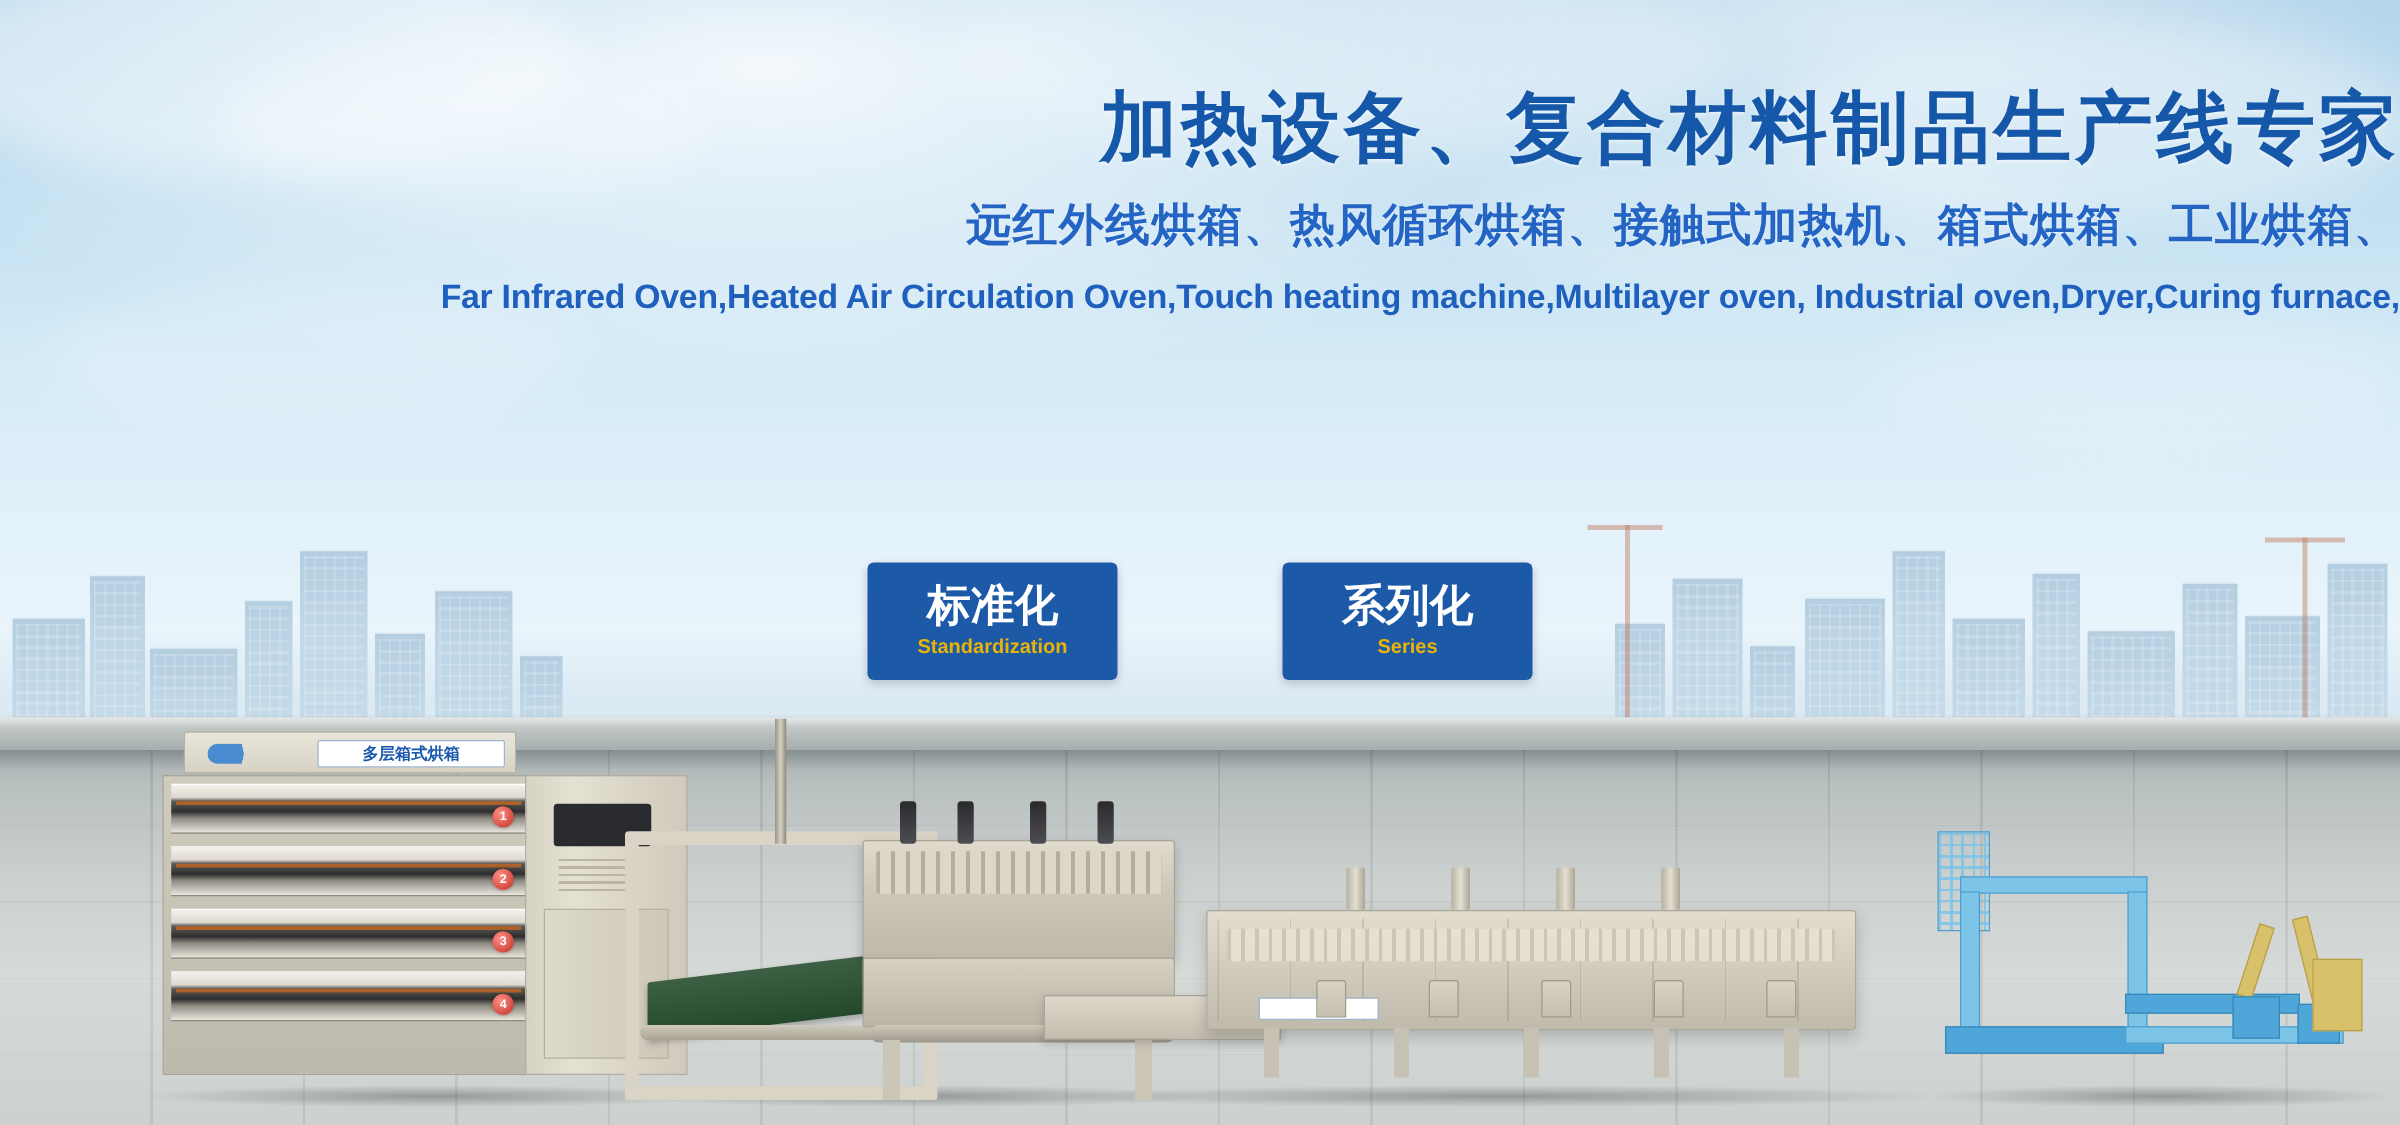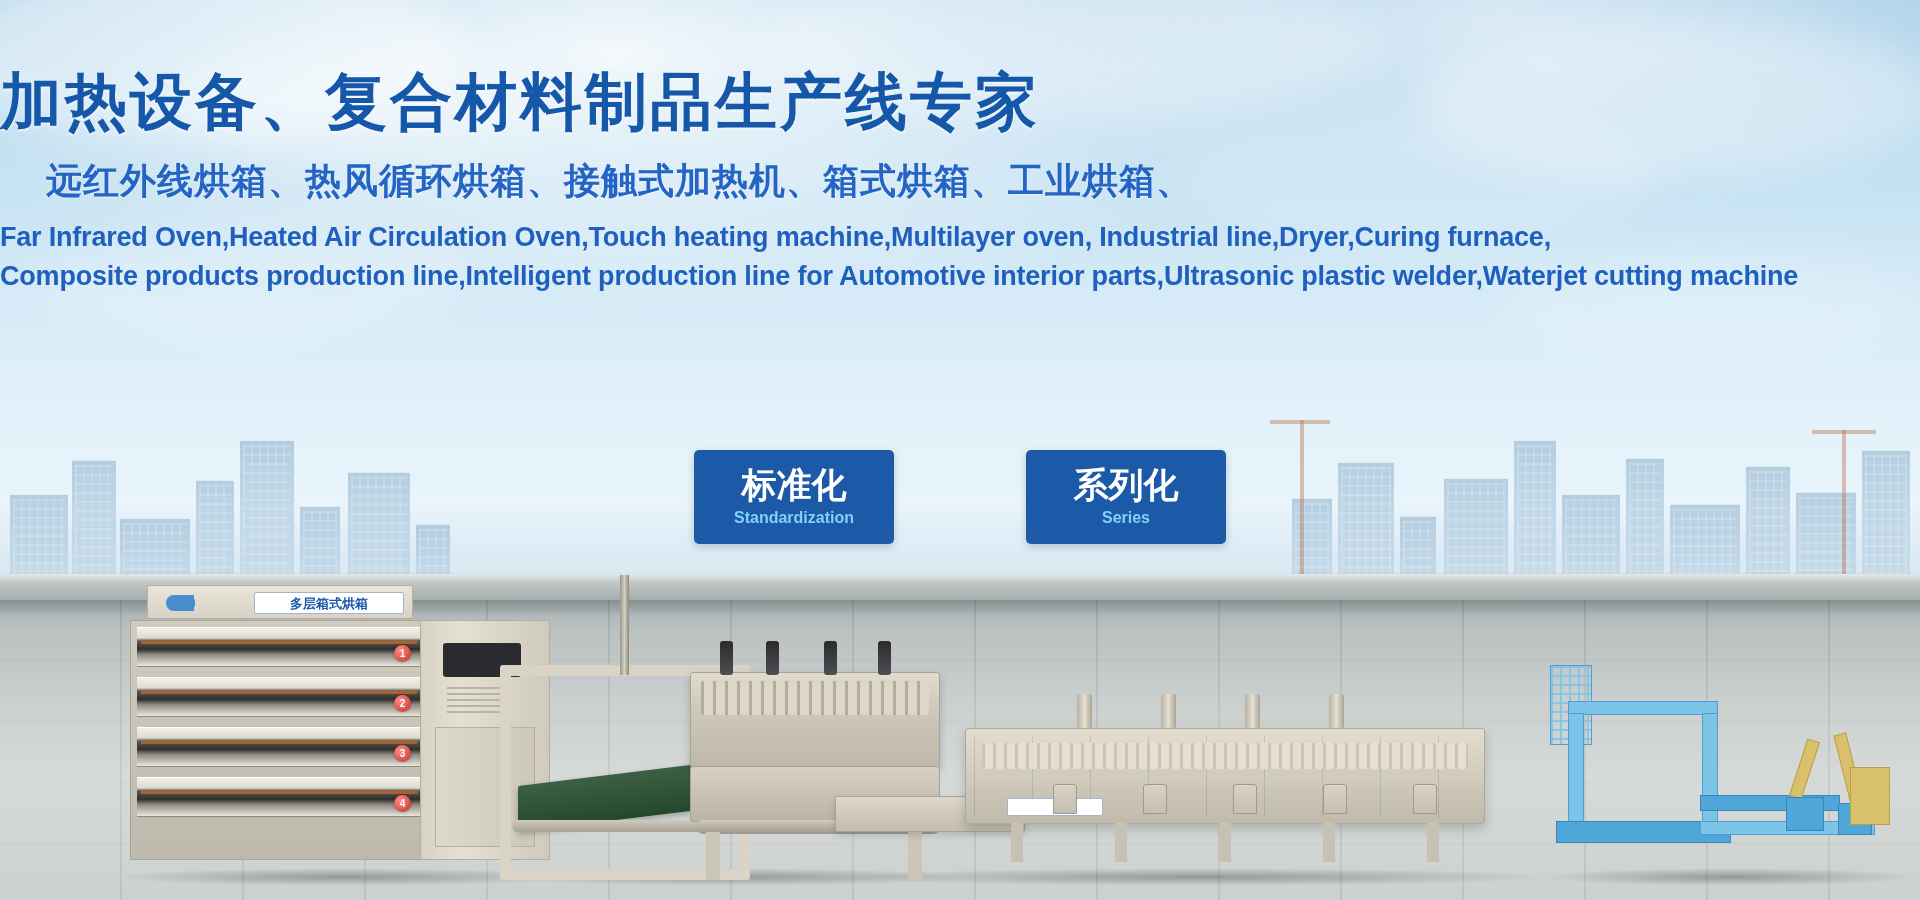--- a/index.html
+++ b/index.html
@@ -68,21 +68,21 @@
     background:
       repeating-linear-gradient(90deg, rgba(255,255,255,.10) 0 120px, rgba(0,0,0,.045) 120px 122px),
       repeating-linear-gradient(180deg, rgba(255,255,255,.05) 0 60px, rgba(0,0,0,.03) 60px 61px);
   }
   #ground::after{
     content:""; position:absolute; left:0; top:0; width:100%; height:16px;
     background:linear-gradient(180deg, rgba(90,100,100,.45), rgba(90,100,100,0));
   }
 
   
-  #copy { position:absolute; left:0; top:0; width:1920px; text-align:left; }
+  #copy { position:absolute; left:0; top:0; width:1920px; text-align:right; }
 
   .h1 {
     margin-top:70px;
     font-size:62px; line-height:1.02; font-weight:bold;
     color:#1557a8; letter-spacing:3px;
     font-family:"DejaVu Sans","Liberation Sans",sans-serif;
     text-shadow:0 2px 3px rgba(255,255,255,.55);
   }
   .h2 {
     margin-top:6px;
@@ -113,21 +113,21 @@
     width:200px; height:94px;
     background:#1c5aa8;
     border-radius:5px;
     display:flex; flex-direction:column; align-items:center; justify-content:center;
     box-shadow:0 3px 8px rgba(0,0,0,.18);
   }
   .badge .cn {
     color:#fff; font-size:35px; font-weight:bold; line-height:1.05;
     font-family:"DejaVu Sans","Liberation Sans",sans-serif;
   }
-  .badge .en { color:#7dd3fc; font-size:16px; font-weight:600; margin-top:5px; }
+  .badge .en { color:#eab308; font-size:16px; font-weight:600; margin-top:5px; }
 
   
   #machines { position:absolute; left:0; bottom:0; width:1624px; height:420px; }
 
   
   #oven { position:absolute; left:130px; bottom:40px; width:420px; height:240px; }
   #oven .cab {
     position:absolute; right:0; bottom:0; width:130px; height:240px;
     background:linear-gradient(90deg,#d6d2c4 0%, #e4e0d2 30%, #cfcabb 100%);
     border:1px solid #b3ae9f;
@@ -344,22 +344,21 @@
   <div id="ground"></div>
 
   <div id="copy">
     <div class="h1">加热设备、复合材料制品生产线专家</div>
 
     <div class="cn-list">
       <div>远红外线烘箱、热风循环烘箱、接触式加热机、箱式烘箱、工业烘箱、</div>
     </div>
 
     <div class="en-list">
-      <div>Far Infrared Oven,Heated Air Circulation Oven,Touch heating machine,Multilayer oven, Industrial line,Dryer,Curing furnace,</div>
-      <div>Composite products production line,Intelligent production line for Automotive interior parts,Ultrasonic plastic welder,Waterjet cutting machine</div>
+      <div>Far Infrared Oven,Heated Air Circulation Oven,Touch heating machine,Multilayer oven, Industrial oven,Dryer,Curing furnace,</div>
     </div>
   </div>
 
   <div id="badges">
     <div class="badge">
       <span class="cn">标准化</span>
       <span class="en">Standardization</span>
     </div>
     <div class="badge">
       <span class="cn">系列化</span>

